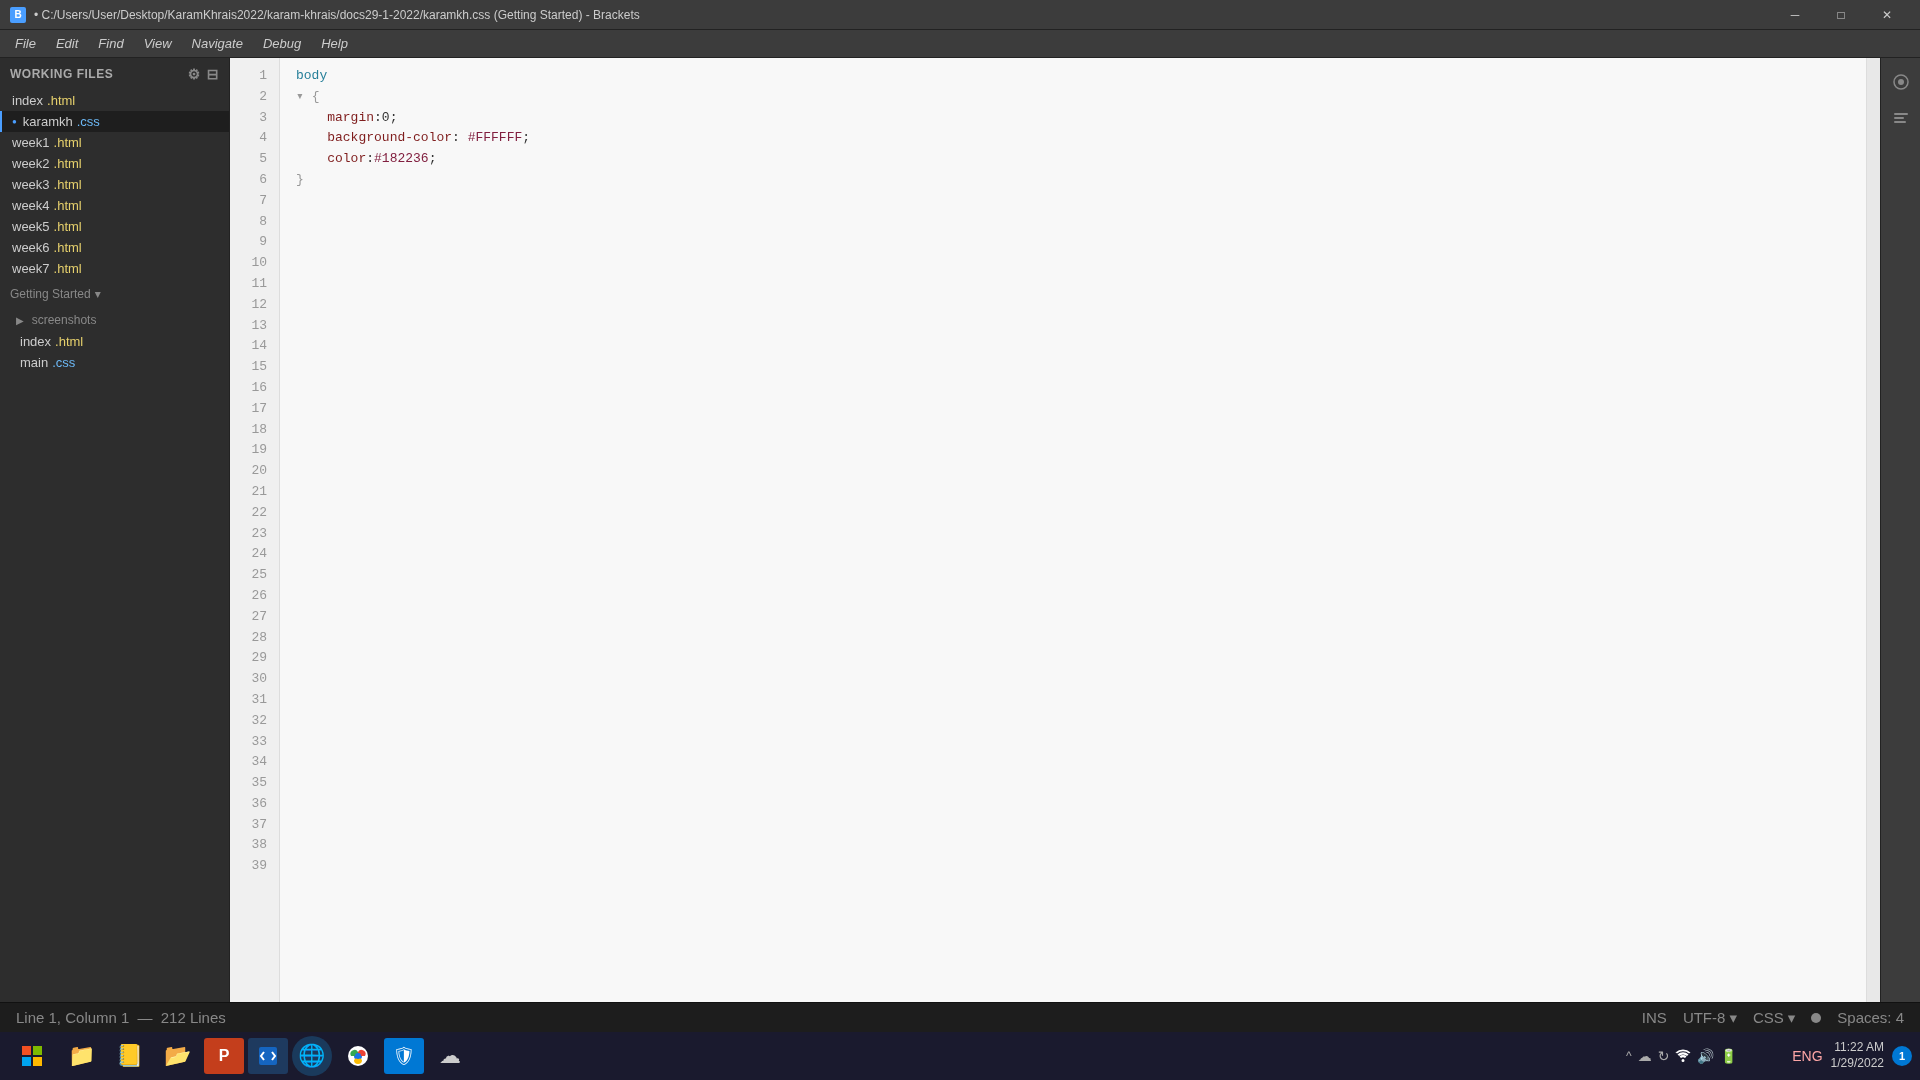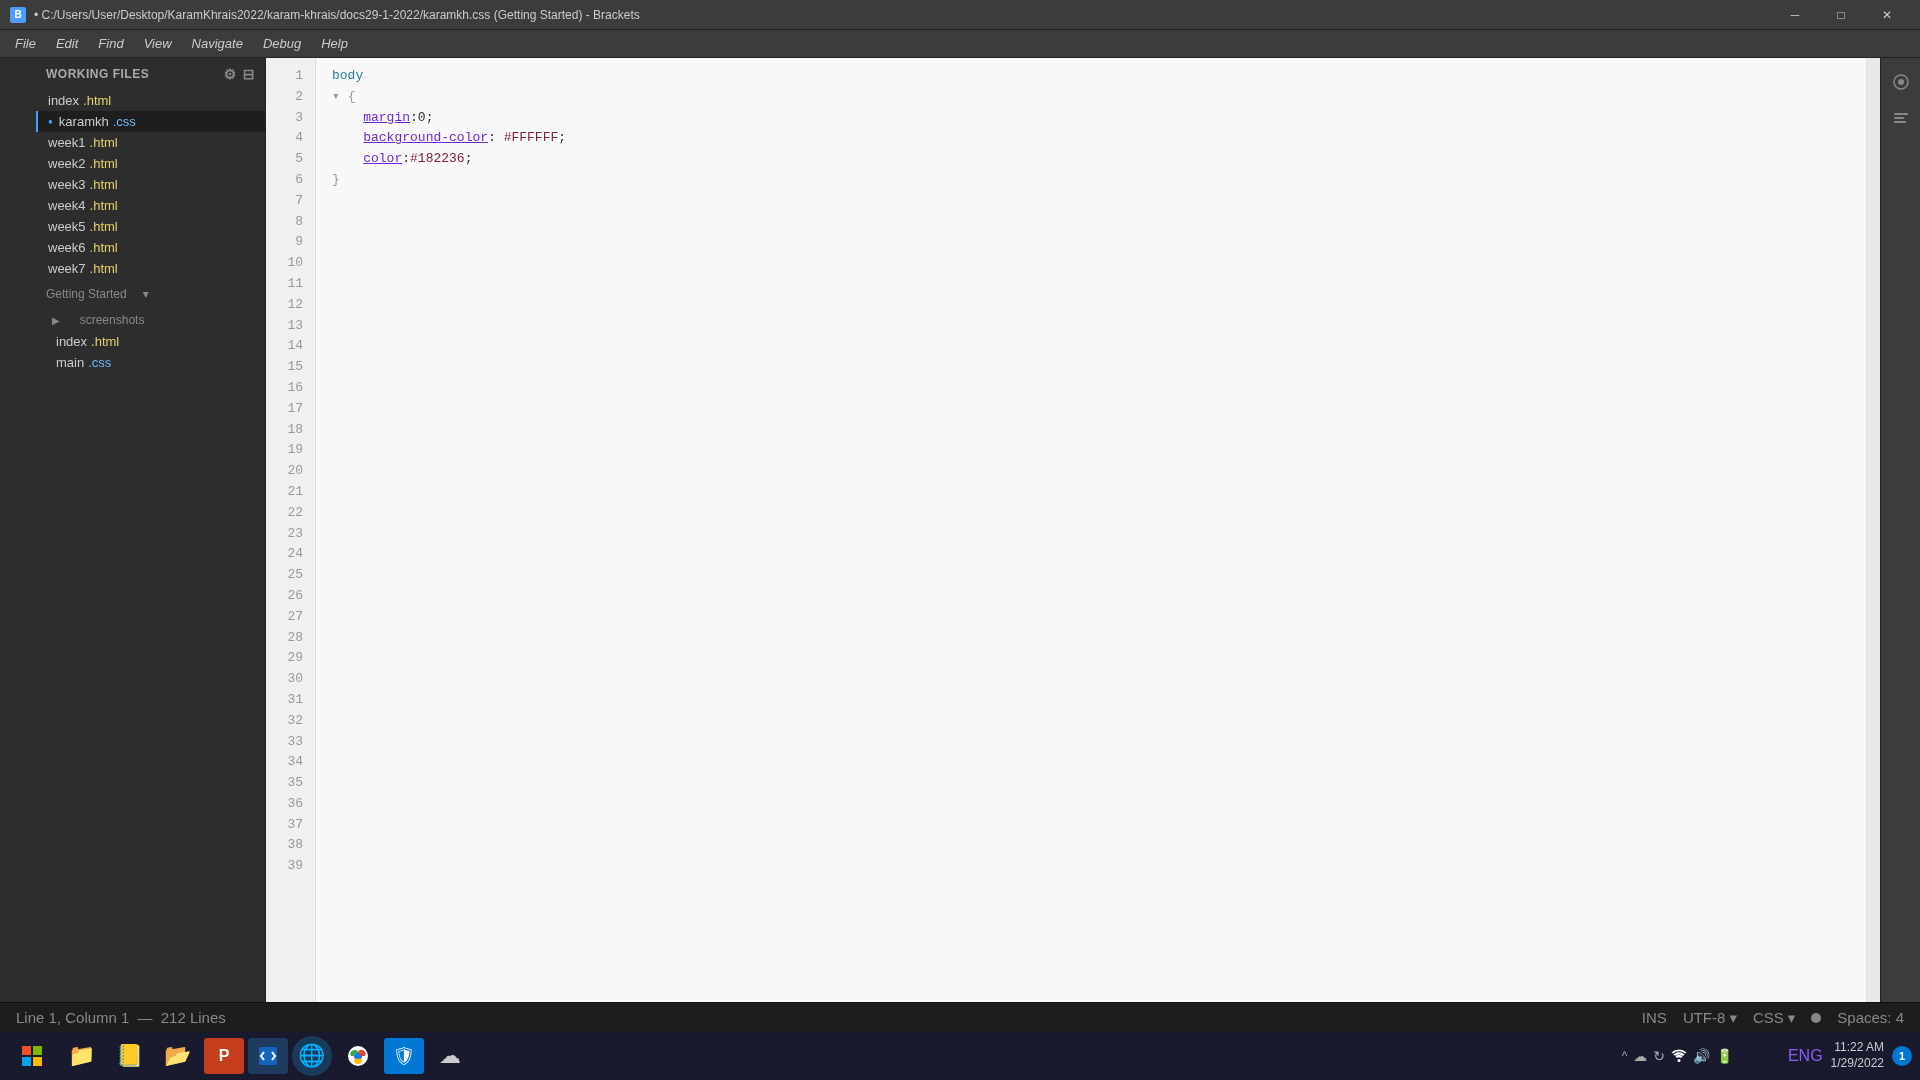--- a/index.html
+++ b/index.html
@@ -35,21 +35,20 @@
       cursor: pointer;
       color: #ccc;
       font-size: 13px;
       border-radius: 2px;
     }
 
     
     #main-layout {
       display: flex;
       height: calc(1080px - 30px - 28px - 30px - 48px);
-      margin-left: 36px;
     }
 
     
     #sidebar {
       width: 230px;
       background: #2d2d2d;
       border-right: 1px solid #222;
       overflow-y: auto;
       flex-shrink: 0;
     }
@@ -81,21 +80,21 @@
     .file-ext-html { color: #e6d06c; }
     .file-ext-css { color: #6cb8f5; }
     .file-name { color: #ccc; text-align: right; }
 
     .section-header {
       padding: 8px 10px 4px;
       color: #888;
       font-size: 12px;
       display: flex;
       align-items: center;
-      gap: 16px;
+      gap: 4px;
       cursor: pointer;
     }
     .section-arrow { font-size: 10px; }
 
     .folder-item {
       display: flex;
       align-items: center;
       padding: 3px 12px 3px 20px;
       cursor: pointer;
       color: #bbb;
@@ -137,21 +136,21 @@
       padding: 8px 16px;
       line-height: 1.6;
       color: #333;
       white-space: pre;
       flex: 1;
     }
 
     
     .kw-selector { color: #267f99; } 
     .kw-brace { color: #999; }
-    .kw-property { color: #6d28d9; text-decoration: underline; }
+    .kw-property { color: #7f1d1d; }
     .kw-hex { color: #811f3f; }
 
     
     #scrollbar-track {
       width: 14px;
       background: #e8e8e8;
       border-left: 1px solid #ddd;
     }
 
     
@@ -488,21 +487,21 @@
       <span style="font-size:12px; color:#aaa;">^</span>
       <span style="color:#aaa;">☁</span>
       <span style="color:#aaa;">↻</span>
       <span style="color:#ccc;">
         <svg width="16" height="16" viewBox="0 0 16 16" fill="white">
             <path d="M8 12a1.5 1.5 0 100 3 1.5 1.5 0 000-3zm-3.5-2.5a5 5 0 017 0L10 11a3.5 3.5 0 00-4 0L4.5 9.5zm-2-2a8 8 0 0111 0L12 9a6 6 0 00-8 0L2.5 7zm-2-2a11 11 0 0115 0L14 6.5a9.5 9.5 0 00-12 0L.5 5z"></path>
           </svg>
       </span>
       <span style="color:#ccc; font-size:14px;">🔊</span>
       <span style="color:#ccc; font-size:14px;">🔋</span>
-      <span style="color:#8b5cf6; font-size:16px;padding-left:48px;">ENG</span>
+      <span style="color:#fca5a5; font-size:14px;padding-left:48px;">ENG</span>
     </div>
     <div id="clock" style="color:#ccc; font-size:12px; ">
       <div>11:22 AM</div>
       <div>1/29/2022</div>
     </div>
     <div id="notification-badge">1</div>
   </div>
 </div>
 
 </body></html>

